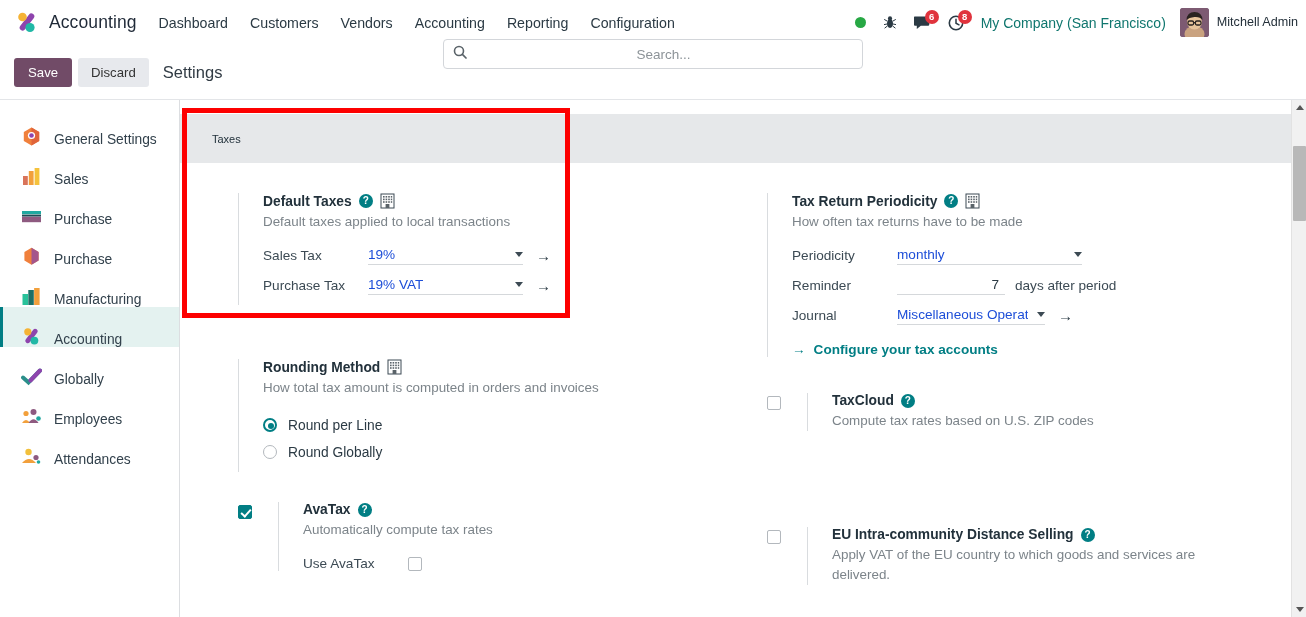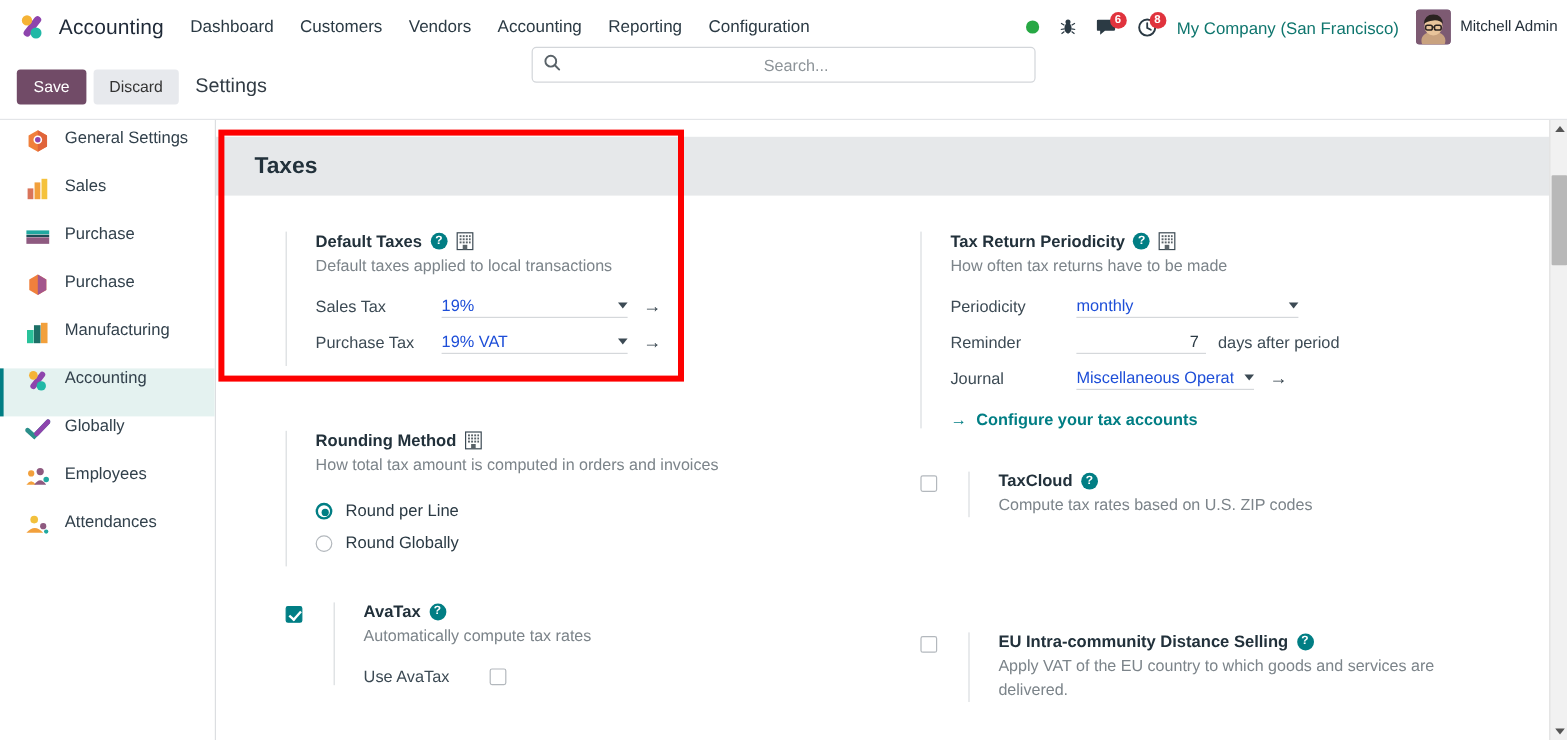--- a/index.html
+++ b/index.html
@@ -93,40 +93,40 @@
   
   .body-wrap { display: flex; height: 517px; width: 100%; position: relative; }
 
   
   .sidebar {
     width: 180px; flex: none; background: #fff;
     border-right: 1px solid #dcdee1;
     padding-top: 7px; overflow: hidden;
   }
   .side-item {
-    display: flex; align-items: flex-start; gap: 12px;
+    display: flex; align-items: flex-end; gap: 12px;
     height: 40px; padding-left: 18px; cursor: pointer;
     border-left: 3px solid transparent; font-size: 13.8px; color: #32414c;
   }
   .side-item.active {
     background: #e4f2f0; border-left-color: #017e84; font-weight: 400;
   }
   .side-ico { width: 21px; height: 21px; flex: none; position: relative; }
   .side-label { white-space: nowrap; }
 
   
   .settings {
     flex: 1; position: relative; background: #fff; overflow: hidden;
   }
   .sec-header {
     background: #e6e8ea;
     height: 49px; display: flex; align-items: center;
     padding-left: 32px; margin-top: 14px;
   }
-  .sec-header h2 { font-size: 19px; color: #22313b; font-weight: 700; }
+  .sec-header h2 { font-size: 11px; color: #22313b; font-weight: 400; }
 
   .grid {
     display: flex; padding: 30px 0 0 0;
   }
   .col { width: 50%; padding-left: 0; }
   .col-left { padding-left: 58px; }
   .col-right { padding-left: 24px; }
 
   .setting {
     display: flex; margin-bottom: 30px; position: relative;
@@ -183,21 +183,21 @@
     font-family: "Liberation Sans", sans-serif;
   }
   .suffix { font-size: 13.6px; color: #3c4a54; margin-left: 10px; }
 
   .cfg-link {
     display: flex; align-items: center; gap: 8px; margin-top: 16px;
     color: #017e84; font-size: 13.6px; font-weight: 700; cursor: pointer;
   }
 
   .radios { margin-top: 20px; }
-  .radio-row { display: flex; align-items: flex-end; gap: 11px; margin-bottom: 12px; cursor: pointer; }
+  .radio-row { display: flex; align-items: flex-start; gap: 11px; margin-bottom: 12px; cursor: pointer; }
   .radio {
     width: 14px; height: 14px; border-radius: 50%; border: 1px solid #b3b8bd;
     background: #fff; position: relative; flex: none;
   }
   .radio.on { border: 2px solid #017e84; }
   .radio.on::after {
     content: ""; position: absolute; left: 3px; top: 3px;
     width: 6px; height: 6px; border-radius: 50%; background: #017e84;
   }
   .radio-label { font-size: 13.8px; color: #2b3a44; }

